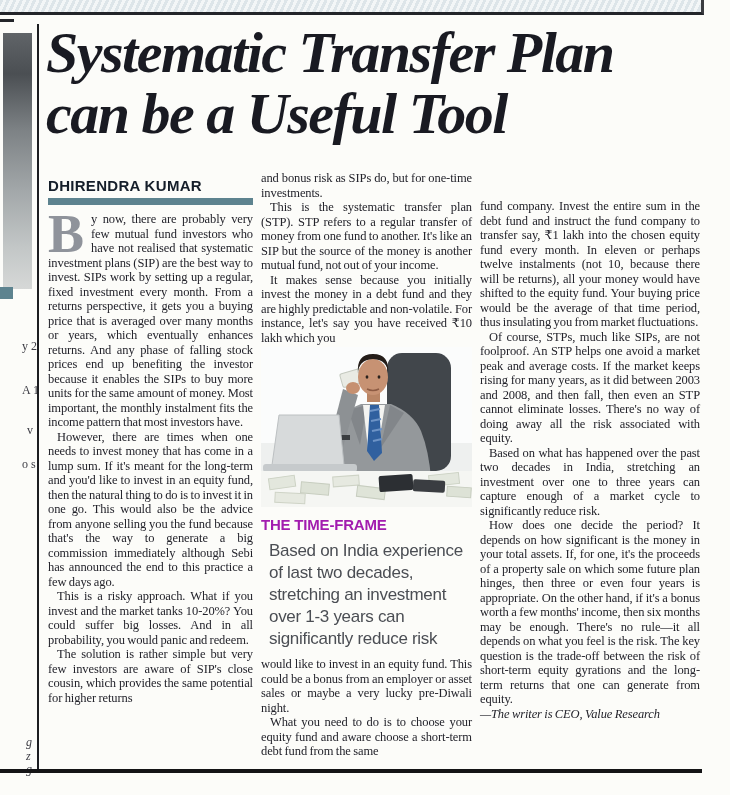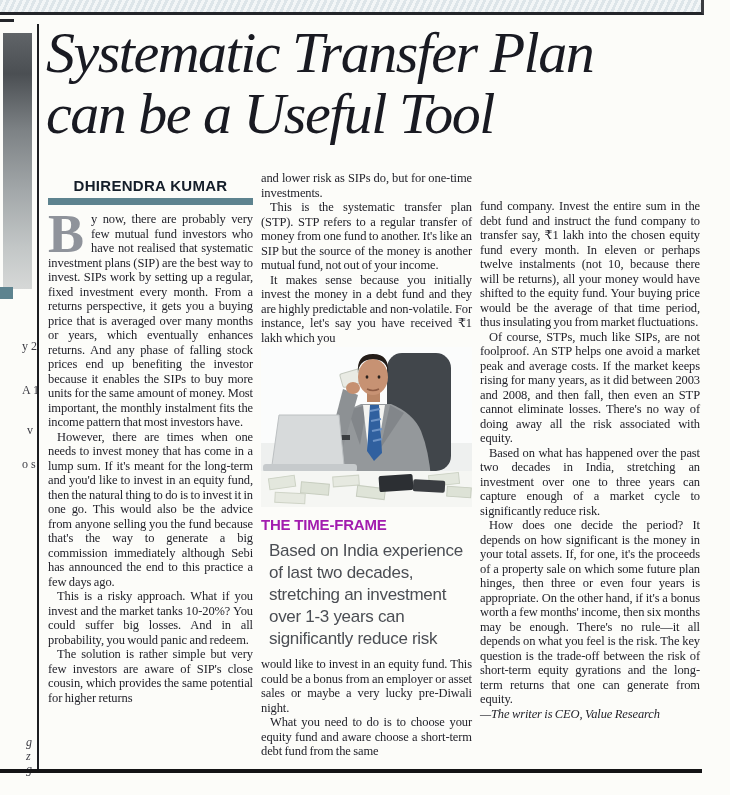--- a/index.html
+++ b/index.html
@@ -17,26 +17,26 @@
     background:linear-gradient(180deg,#606468 0%,#4b4f53 16%,#7d8285 38%,#a3a8aa 62%,#c3c7c7 84%,#d6d8d7 100%);}
   .strip-teal{position:absolute;left:0;top:287px;width:13px;height:12px;background:#5d838f;}
   .frag{position:absolute;color:#3c3c44;font-size:12px;line-height:12px;white-space:nowrap;
     font-family:"Liberation Serif",serif;}
   .frag.it{font-style:italic;}
   .vrule{position:absolute;left:37px;top:24px;width:2px;height:747px;background:#1c1d21;}
   .bottom-rule{position:absolute;left:0;top:769px;width:702px;height:4px;background:#141416;}
 
   
   .headline{position:absolute;left:46px;top:22px;width:650px;margin:0;
-    font-family:"Liberation Serif","DejaVu Serif",serif;font-style:italic;font-weight:normal;
+    font-family:"Liberation Serif","DejaVu Serif",serif;font-style:italic;font-weight:bold;
     font-size:58px;line-height:61px;letter-spacing:-1.5px;color:#191a22;}
   .headline span{display:block;}
 
   
-  .byline{position:absolute;left:48px;top:177px;width:205px;text-align:center;
+  .byline{position:absolute;left:48px;top:177px;width:205px;
     font-family:"Liberation Sans","DejaVu Sans",sans-serif;font-weight:bold;
     font-size:15px;letter-spacing:.3px;color:#151e2a;}
   .byline-rule{position:absolute;left:48px;top:198px;width:205px;height:7px;background:#5d838f;}
 
   
   .col{position:absolute;}
   .col1{left:48px;top:212px;width:205px;}
   .col2{left:261px;top:171px;width:211px;}
   .col3{left:480px;top:171px;width:220px;margin-top:28px;}
   .col p{margin:0;text-align:justify;font-size:12.5px;line-height:14.5px;
@@ -87,23 +87,23 @@
   <div class="byline-rule"></div>
 
   <div class="col col1">
     <p><span class="dropcap">B</span><span>y now, there are probably very few mutual fund investors who have not realised that systematic investment plans (SIP) are the best way to invest. SIPs work by setting up a regular, fixed investment every month. From a returns perspective, it gets you a buying price that is averaged over many months or years, which eventually enhances returns. And any phase of falling stock prices end up benefiting the investor because it enables the SIPs to buy more units for the same amount of money. Most important, the monthly instalment fits the income pattern that most investors have.</span></p>
     <p>However, there are times when one needs to invest money that has come in a lump sum. If it's meant for the long-term and you'd like to invest in an equity fund, then the natural thing to do is to invest it in one go. This would also be the advice from anyone selling you the fund because that's the way to generate a big commission immediately although Sebi has announced the end to this practice a few days ago.</p>
     <p>This is a risky approach. What if you invest and the market tanks 10-20%? You could suffer big losses. And in all probability, you would panic and redeem.</p>
     <p>The solution is rather simple but very few investors are aware of SIP's close cousin, which provides the same potential for higher returns</p>
   </div>
 
   <div class="col col2">
-    <p>and lower risk as SIPs do, but for one-time investments.</p>
+    <p>and bonus risk as SIPs do, but for one-time investments.</p>
     <p>This is the systematic transfer plan (STP). STP refers to a regular transfer of money from one fund to another. It's like an SIP but the source of the money is another mutual fund, not out of your income.</p>
-    <p>It makes sense because you initially invest the money in a debt fund and they are highly predictable and non-volatile. For instance, let's say you have received ₹1 lakh which you</p>
+    <p>It makes sense because you initially invest the money in a debt fund and they are highly predictable and non-volatile. For instance, let's say you have received ₹10 lakh which you</p>
 
     <svg class="photo" viewBox="0 0 211 160" aria-hidden="true">
       <rect width="211" height="160" fill="#fbfcfc"></rect>
       <rect y="96" width="211" height="64" fill="#eef0ef"></rect>
 
       <rect x="126" y="6" width="64" height="118" rx="15" fill="#41464b"></rect>
       <rect x="131" y="12" width="54" height="106" rx="12" fill="#4b5joke056" opacity="0"></rect>
 
       <path d="M53 132 Q58 76 84 64 L100 57 L130 57 Q152 66 160 84 Q168 104 170 132 Z" fill="#94989b"></path>
       <path d="M87 63 L106 58 L99 98 Z" fill="#82868a"></path>

